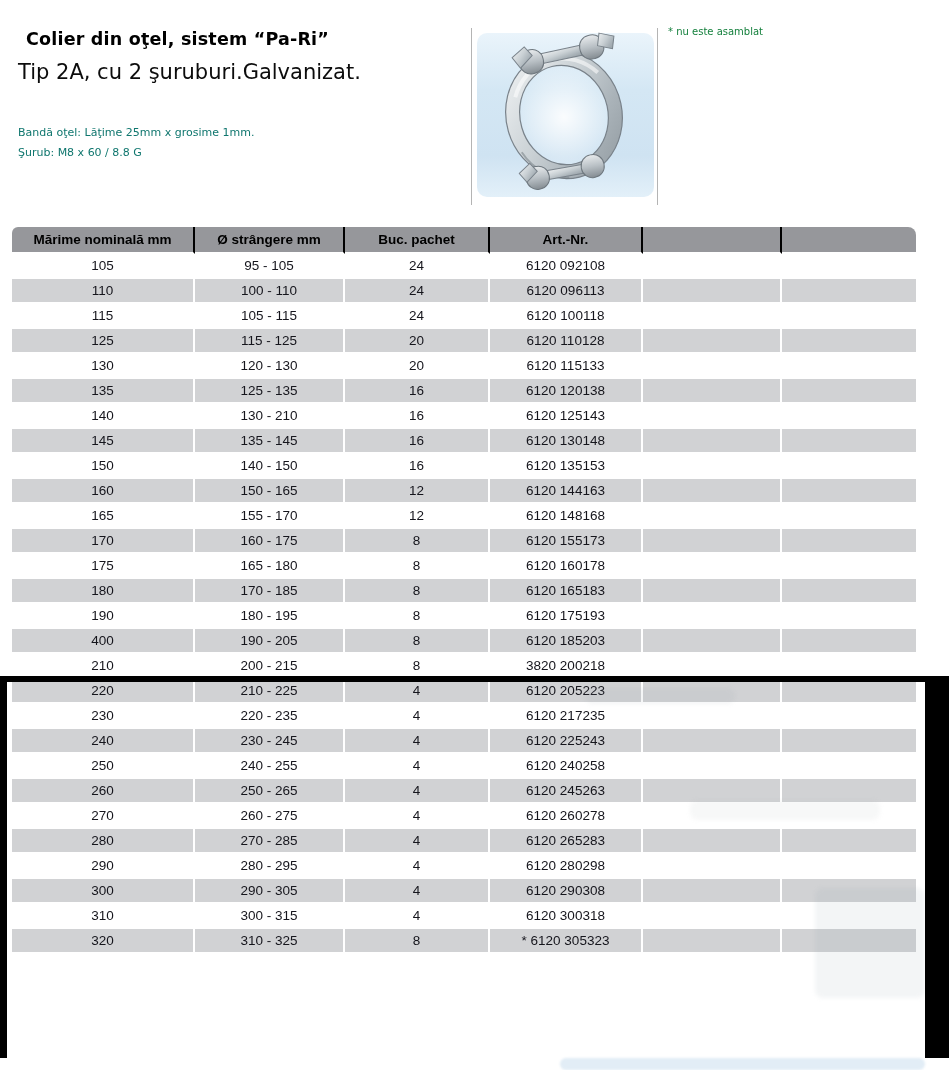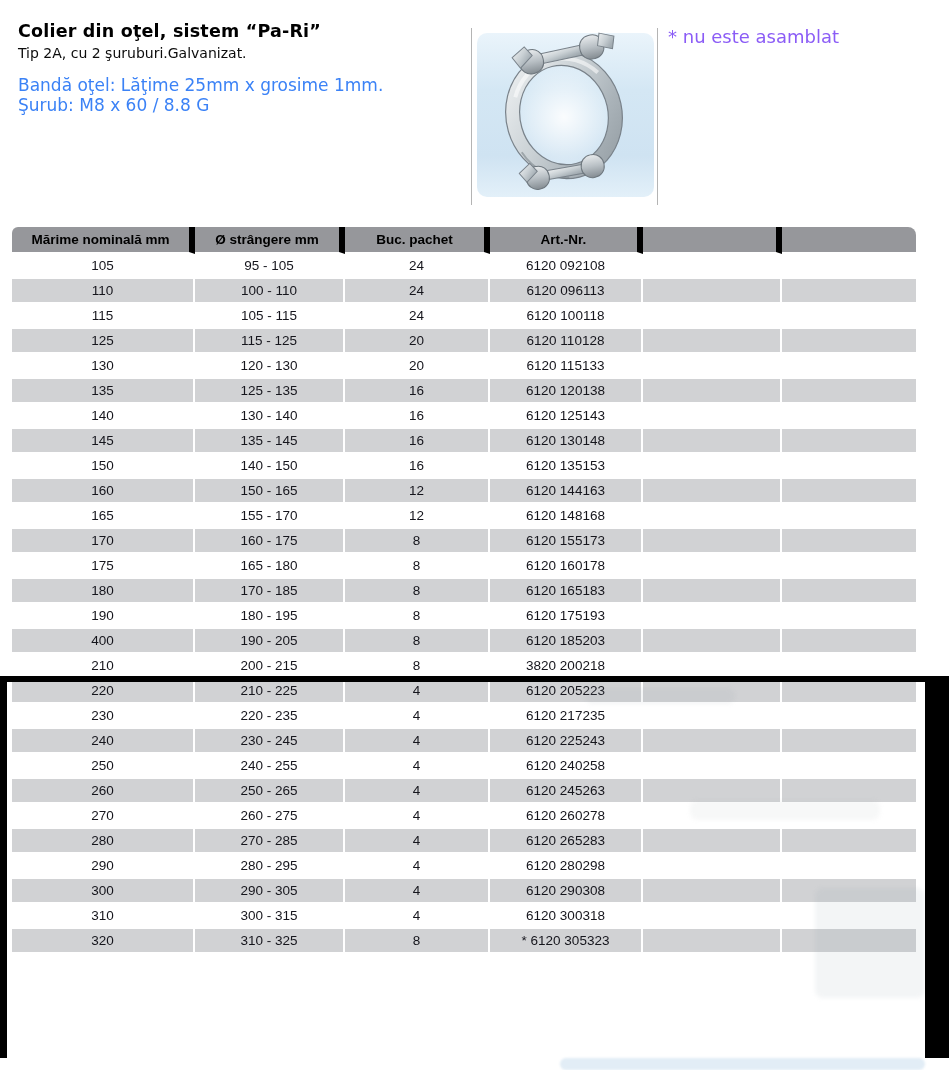--- a/index.html
+++ b/index.html
@@ -1,39 +1,39 @@
 <!DOCTYPE html>
 <html style="--header-bg: #96979b; --row-alt-bg: #d1d2d4; --image-bg: #d9eaf6; --scan-black: #000000;"><head>
 <meta charset="utf-8">
 <style>
   html,body{margin:0;padding:0;background:#fff;}
   #page{position:relative;width:949px;height:1070px;background:#fff;overflow:hidden;
         font-family:"DejaVu Sans",sans-serif;color:#111;}
 
   
   .title-block{position:absolute;left:18px;top:20px;width:440px;}
-  .title-block h1{margin:0;font-size:17.5px;line-height:1.3;font-weight:bold;color:#000;letter-spacing:.2px;}
-  .subtitle{font-size:14px;line-height:1.3;margin-top:1px;color:#0c0c0c;}
-  .specs{margin-top:13px;font-size:17px;line-height:20px;color:#3b82f6;}
+  .title-block h1{margin:8px;font-size:17.5px;line-height:1.3;font-weight:bold;color:#000;letter-spacing:.2px;}
+  .subtitle{font-size:21px;line-height:1.3;margin-top:1px;color:#0c0c0c;}
+  .specs{margin-top:37px;font-size:11px;line-height:20px;color:#0f766e;}
 
   
   .img-edge{position:absolute;top:28px;width:1px;height:177px;background:#b4b4b4;}
   .img-edge.left{left:471px;} .img-edge.right{left:657px;}
   .product-photo{position:absolute;left:476px;top:31px;width:179px;height:170px;}
 
   
-  .note{position:absolute;left:668px;top:26px;font-size:18px;color:#8b5cf6;}
+  .note{position:absolute;left:668px;top:26px;font-size:10px;color:#15803d;}
 
   
   .table-wrap{position:absolute;left:12px;top:227px;width:904px;}
   table{border-collapse:separate;border-spacing:0;table-layout:fixed;width:904px;
         font-family:"Liberation Sans",sans-serif;}
   th,td{padding:0;text-align:center;vertical-align:middle;overflow:hidden;white-space:nowrap;}
   th{height:25px;background:var(--header-bg,#96979b);font-size:13.5px;font-weight:bold;color:#000;
-     border-right:6px solid #000000;border-bottom:2px solid #fff;}
+     border-right:2px solid #000000;border-bottom:2px solid #fff;}
   th:last-child{border-right:none;}
   th:first-child{border-top-left-radius:6px;}
   th:last-child{border-top-right-radius:8px;}
   td{height:23px;font-size:13.5px;color:#15151c;
      border-right:2px solid #fff;border-bottom:2px solid #fff;}
   td:last-child{border-right:none;}
   tbody tr:nth-child(even) td{background:var(--row-alt-bg,#d1d2d4);}
   tbody tr:nth-child(odd) td{background:#fff;}
 
   
@@ -176,21 +176,21 @@
           <tr>
             <td>135</td>
             <td>125 - 135</td>
             <td>16</td>
             <td>6120 120138</td>
             <td></td>
             <td></td>
           </tr>
           <tr>
             <td>140</td>
-            <td>130 - 140</td>
+            <td>130 - 210</td>
             <td>16</td>
             <td>6120 125143</td>
             <td></td>
             <td></td>
           </tr>
           <tr>
             <td>145</td>
             <td>135 - 145</td>
             <td>16</td>
             <td>6120 130148</td>

